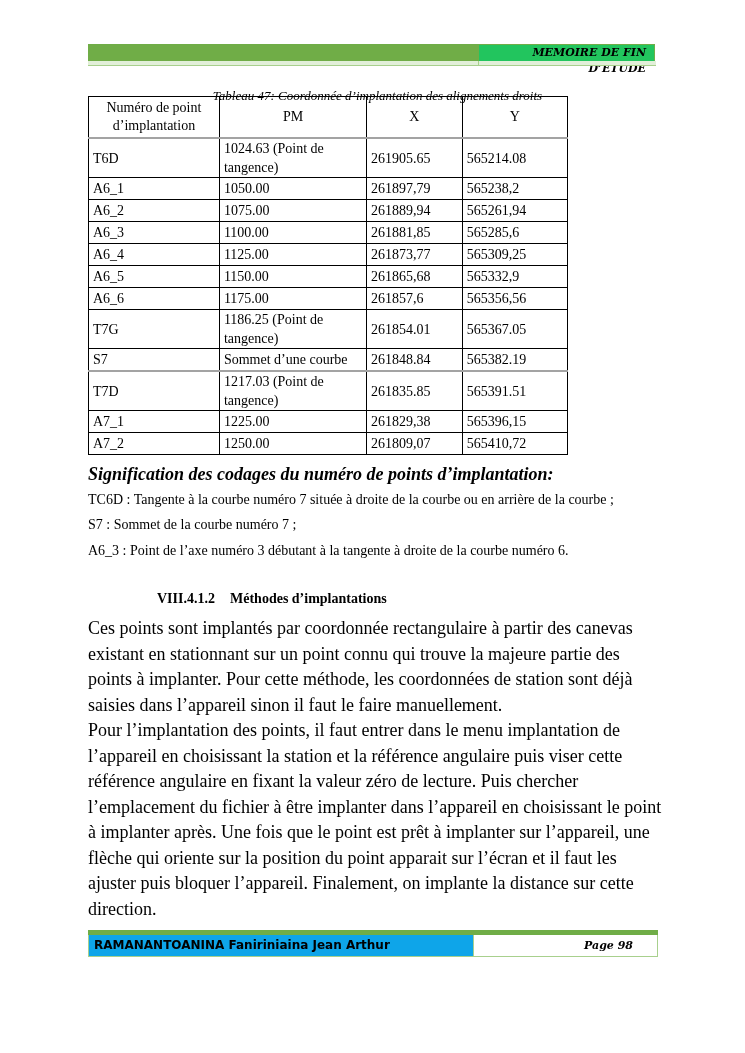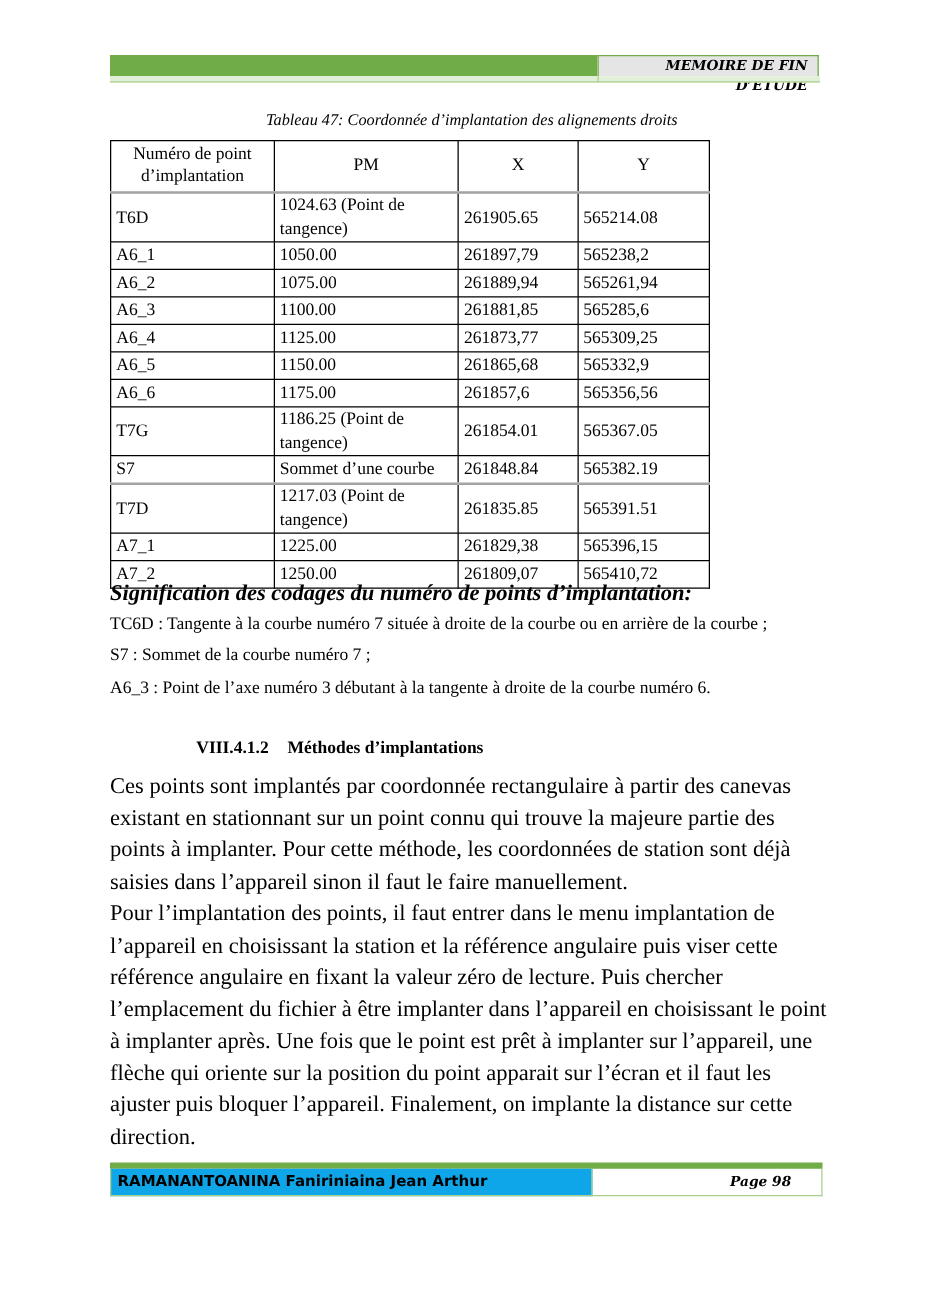--- a/index.html
+++ b/index.html
@@ -1,29 +1,29 @@
 <!DOCTYPE html>
 <html><head>
 <meta charset="utf-8">
 <style>
   html, body { margin: 0; padding: 0; background: #ffffff; }
   body { width: 745px; height: 1053px; position: relative; overflow: hidden; font-family: "Liberation Serif", serif; color: #000; }
 
   
   .hdr { position: absolute; left: 88px; top: 44px; width: 568px; height: 23px; }
   .hdr-green { position: absolute; left: 0; top: 0; width: 390px; height: 17px; background: #70ad47; }
-  .hdr-title { position: absolute; left: 390px; top: 0; width: 177px; height: 17px; border: 1px solid #70ad47; border-bottom: none; background: #e5e5e5; box-sizing: border-box; text-align: right; padding-right: 8px; font-family: "DejaVu Serif", serif; font-weight: bold; font-style: italic; font-size: 11px; line-height: 16px; }
+  .hdr-title { position: absolute; left: 390px; top: 0; width: 177px; height: 17px; border: 1px solid #70ad47; border-bottom: none; background: #22c55e; box-sizing: border-box; text-align: right; padding-right: 8px; font-family: "DejaVu Serif", serif; font-weight: bold; font-style: italic; font-size: 11px; line-height: 16px; }
   .hdr-under { position: absolute; left: 0; top: 17px; width: 568px; height: 5px; background: #e2efd9; border-bottom: 1px solid #a8d08d; box-sizing: border-box; }
   .hdr-under .sep { position: absolute; left: 390px; top: 0; width: 1px; height: 5px; background: #a8d08d; }
 
   
   .caption { position: absolute; left: 88px; top: 88px; width: 579px; text-align: center; font-style: italic; font-size: 13px; }
 
   
-  table.coords { position: absolute; left: 88px; top: 112px; width: 480px; border-collapse: collapse; font-size: 14px; }
+  table.coords { position: absolute; left: 88px; top: 96px; width: 480px; border-collapse: collapse; font-size: 14px; }
   table.coords th, table.coords td { border: 1px solid #000; padding: 0 4px; height: 21px; line-height: 19px; vertical-align: middle; }
   table.coords th { font-weight: normal; text-align: center; height: 40px; line-height: 18px; }
   table.coords tr.thick-top td { border-top: 2px solid #a3a3a3; }
   table.coords { border: 1.5px solid #000; }
   col.c1 { width: 152px; } col.c2 { width: 192px; } col.c3 { width: 110px; } col.c4 { width: 125px; }
 
   
   .para { position: absolute; left: 88px; width: 580px; font-size: 18px; line-height: 25.5px; }
   .legend-title { top: 462px; font-weight: bold; font-style: italic; }
   .legend-line { font-size: 14px; }

